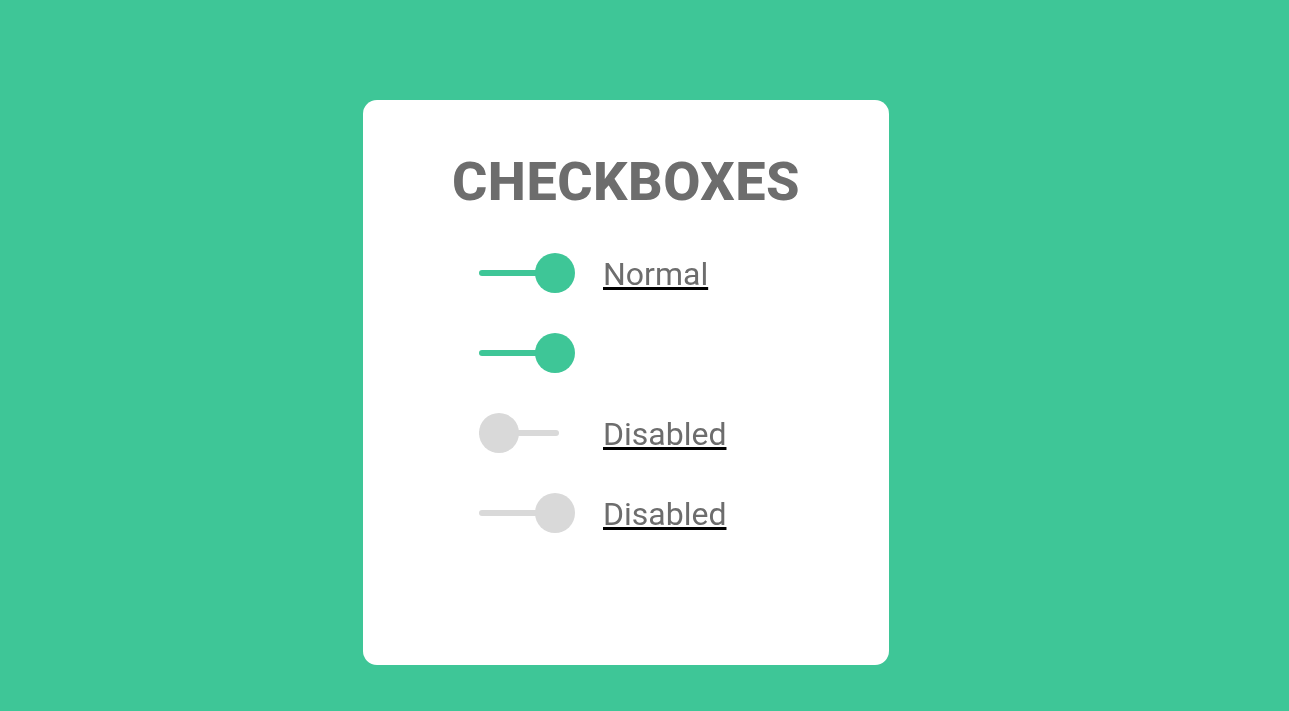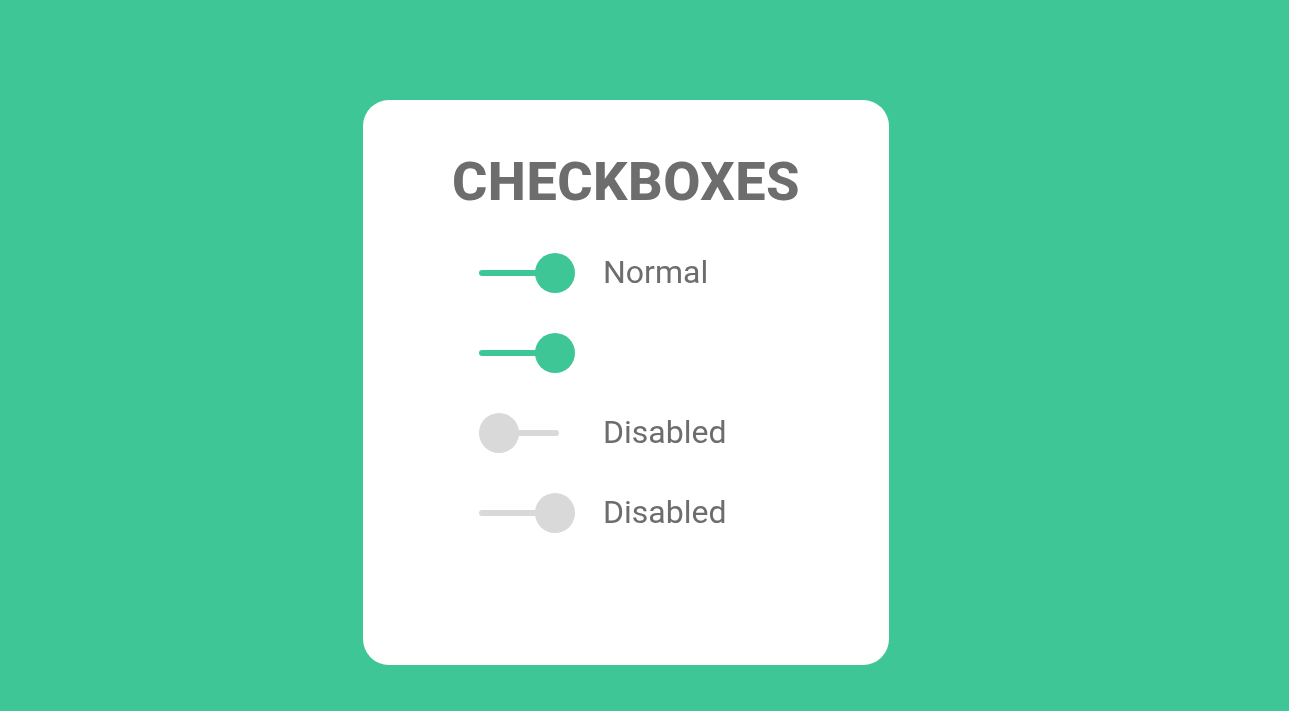--- a/index.html
+++ b/index.html
@@ -16,40 +16,41 @@
     height: 711px;
     position: relative;
   }
   .card {
     position: absolute;
     left: 363px;
     top: 100px;
     width: 526px;
     height: 565px;
     background: #ffffff;
-    border-radius: 26px;
+    border-radius: 14px;
     padding: 50px 48px 40px 48px;
   }
   .card h1 {
     margin: 0 0 40px 0;
     font-size: 54px;
     font-weight: 800;
     letter-spacing: 0.5px;
     color: #6d6d6d;
     text-align: center;
   }
   .opts {
     display: flex;
     flex-direction: column;
     gap: 40px;
     padding-left: 68px;
   }
   .opt {
     display: flex;
-    align-items: flex-start;
+    align-items: flex-end;
+    text-decoration: underline;
   }
   .toggle {
     position: relative;
     width: 96px;
     height: 40px;
     margin-right: 28px;
     flex: 0 0 auto;
   }
   .track {
     position: absolute;

